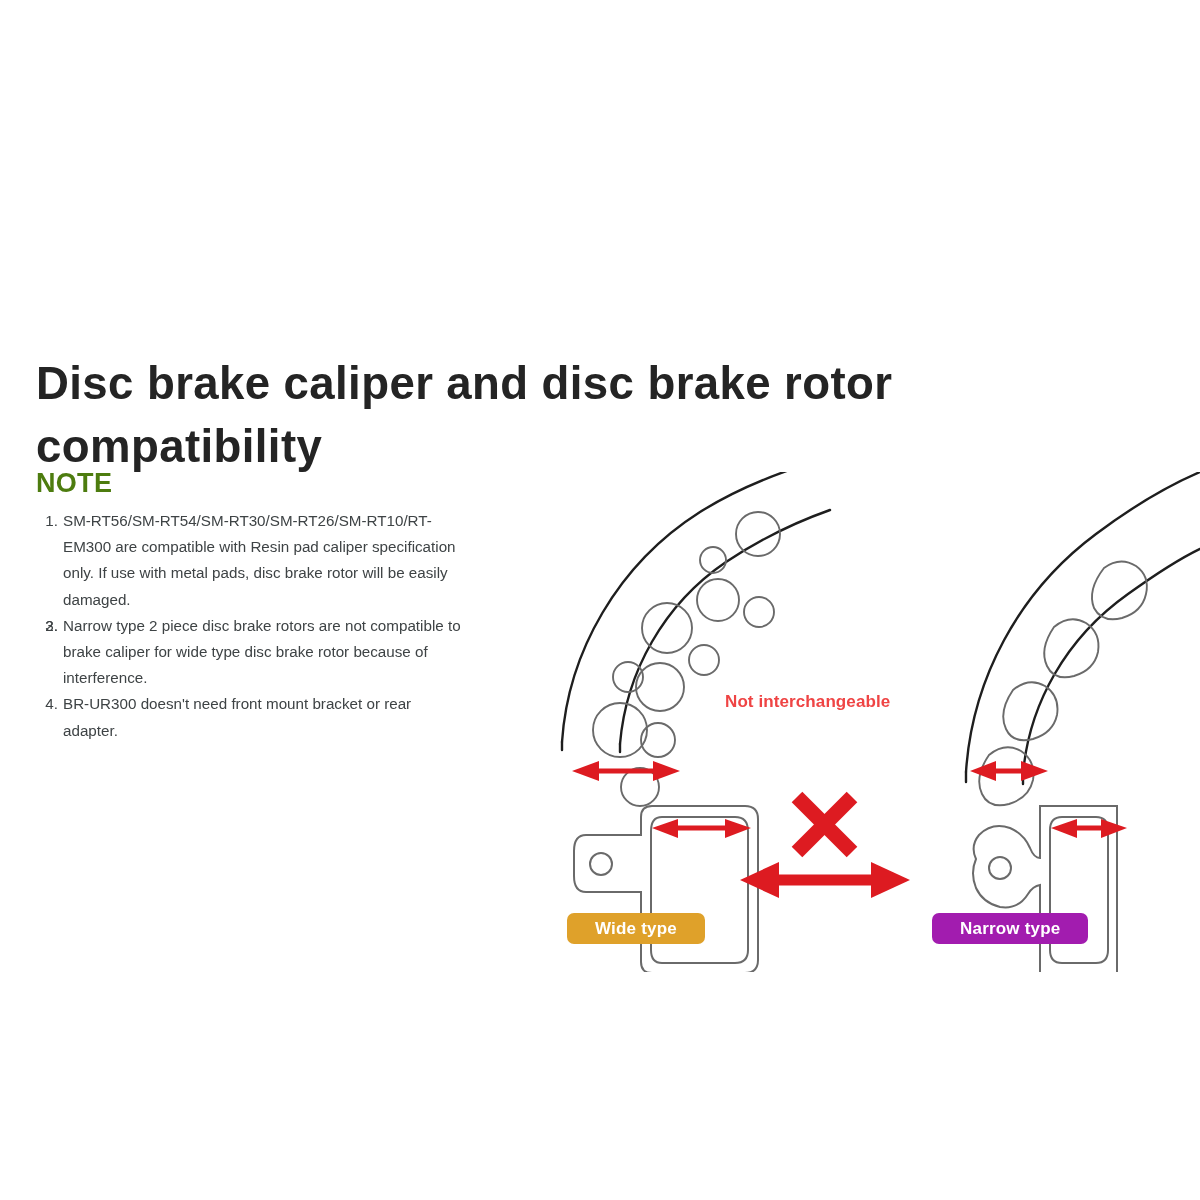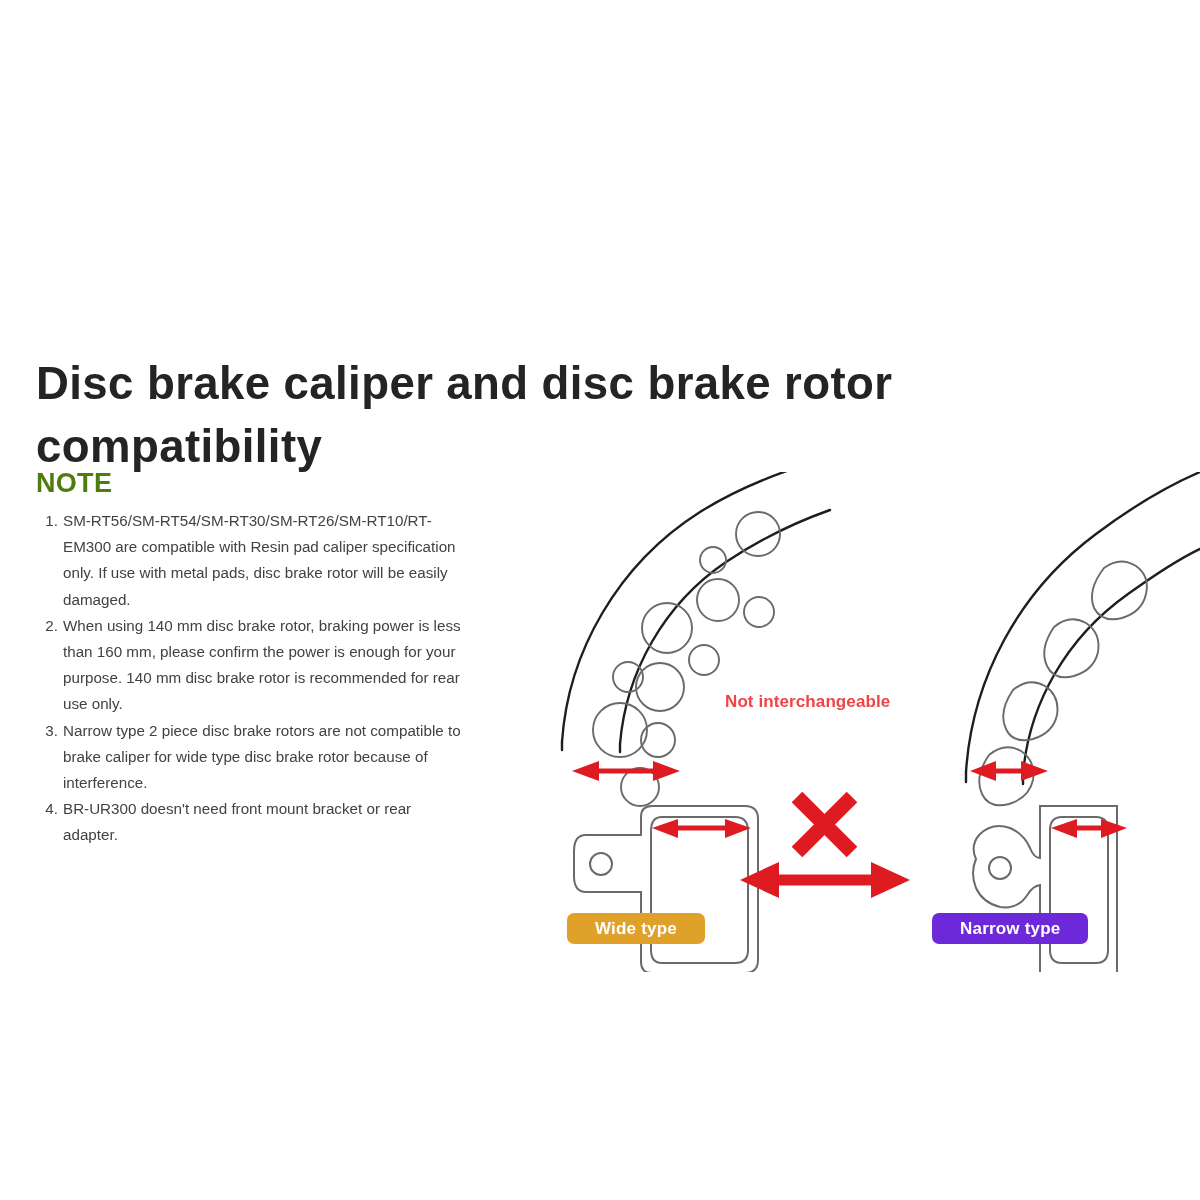--- a/index.html
+++ b/index.html
@@ -136,21 +136,20 @@
 
   <div id="note-heading">NOTE</div>
 
   <ol id="note-list">
     <li>
       <span class="num">1.</span>
       <span>SM-RT56/SM-RT54/SM-RT30/SM-RT26/SM-RT10/RT-EM300 are compatible with Resin pad caliper specification only. If use with metal pads, disc brake rotor will be easily damaged.</span>
     </li>
     <li>
       <span class="num">2.</span>
-      <span>When using 140 mm disc brake rotor, braking power is less than 160 mm, please confirm the power is enough for your purpose. 140 mm disc brake rotor is recommended for rear use only.</span>
     </li>
     <li>
       <span class="num">3.</span>
       <span>Narrow type 2 piece disc brake rotors are not compatible to brake caliper for wide type disc brake rotor because of interference.</span>
     </li>
     <li>
       <span class="num">4.</span>
       <span>BR-UR300 doesn't need front mount bracket or rear adapter.</span>
     </li>
   </ol>
@@ -292,15 +291,15 @@
         <polygon points="627,356 601,347 601,366" fill="#DD1B21"></polygon>
       </g>
 
     </svg>
   </div>
 
   <div id="not-interchangeable-label">Not interchangeable</div>
 
   <div id="badge-wide" class="type-badge" style="background: rgb(223, 161, 42);">Wide type</div>
 
-  <div id="badge-narrow" class="type-badge" style="background: #6d28d9;">Narrow type</div>
+  <div id="badge-narrow" class="type-badge" style="background: #a21caf;">Narrow type</div>
 
 </div>
 
 </body></html>

